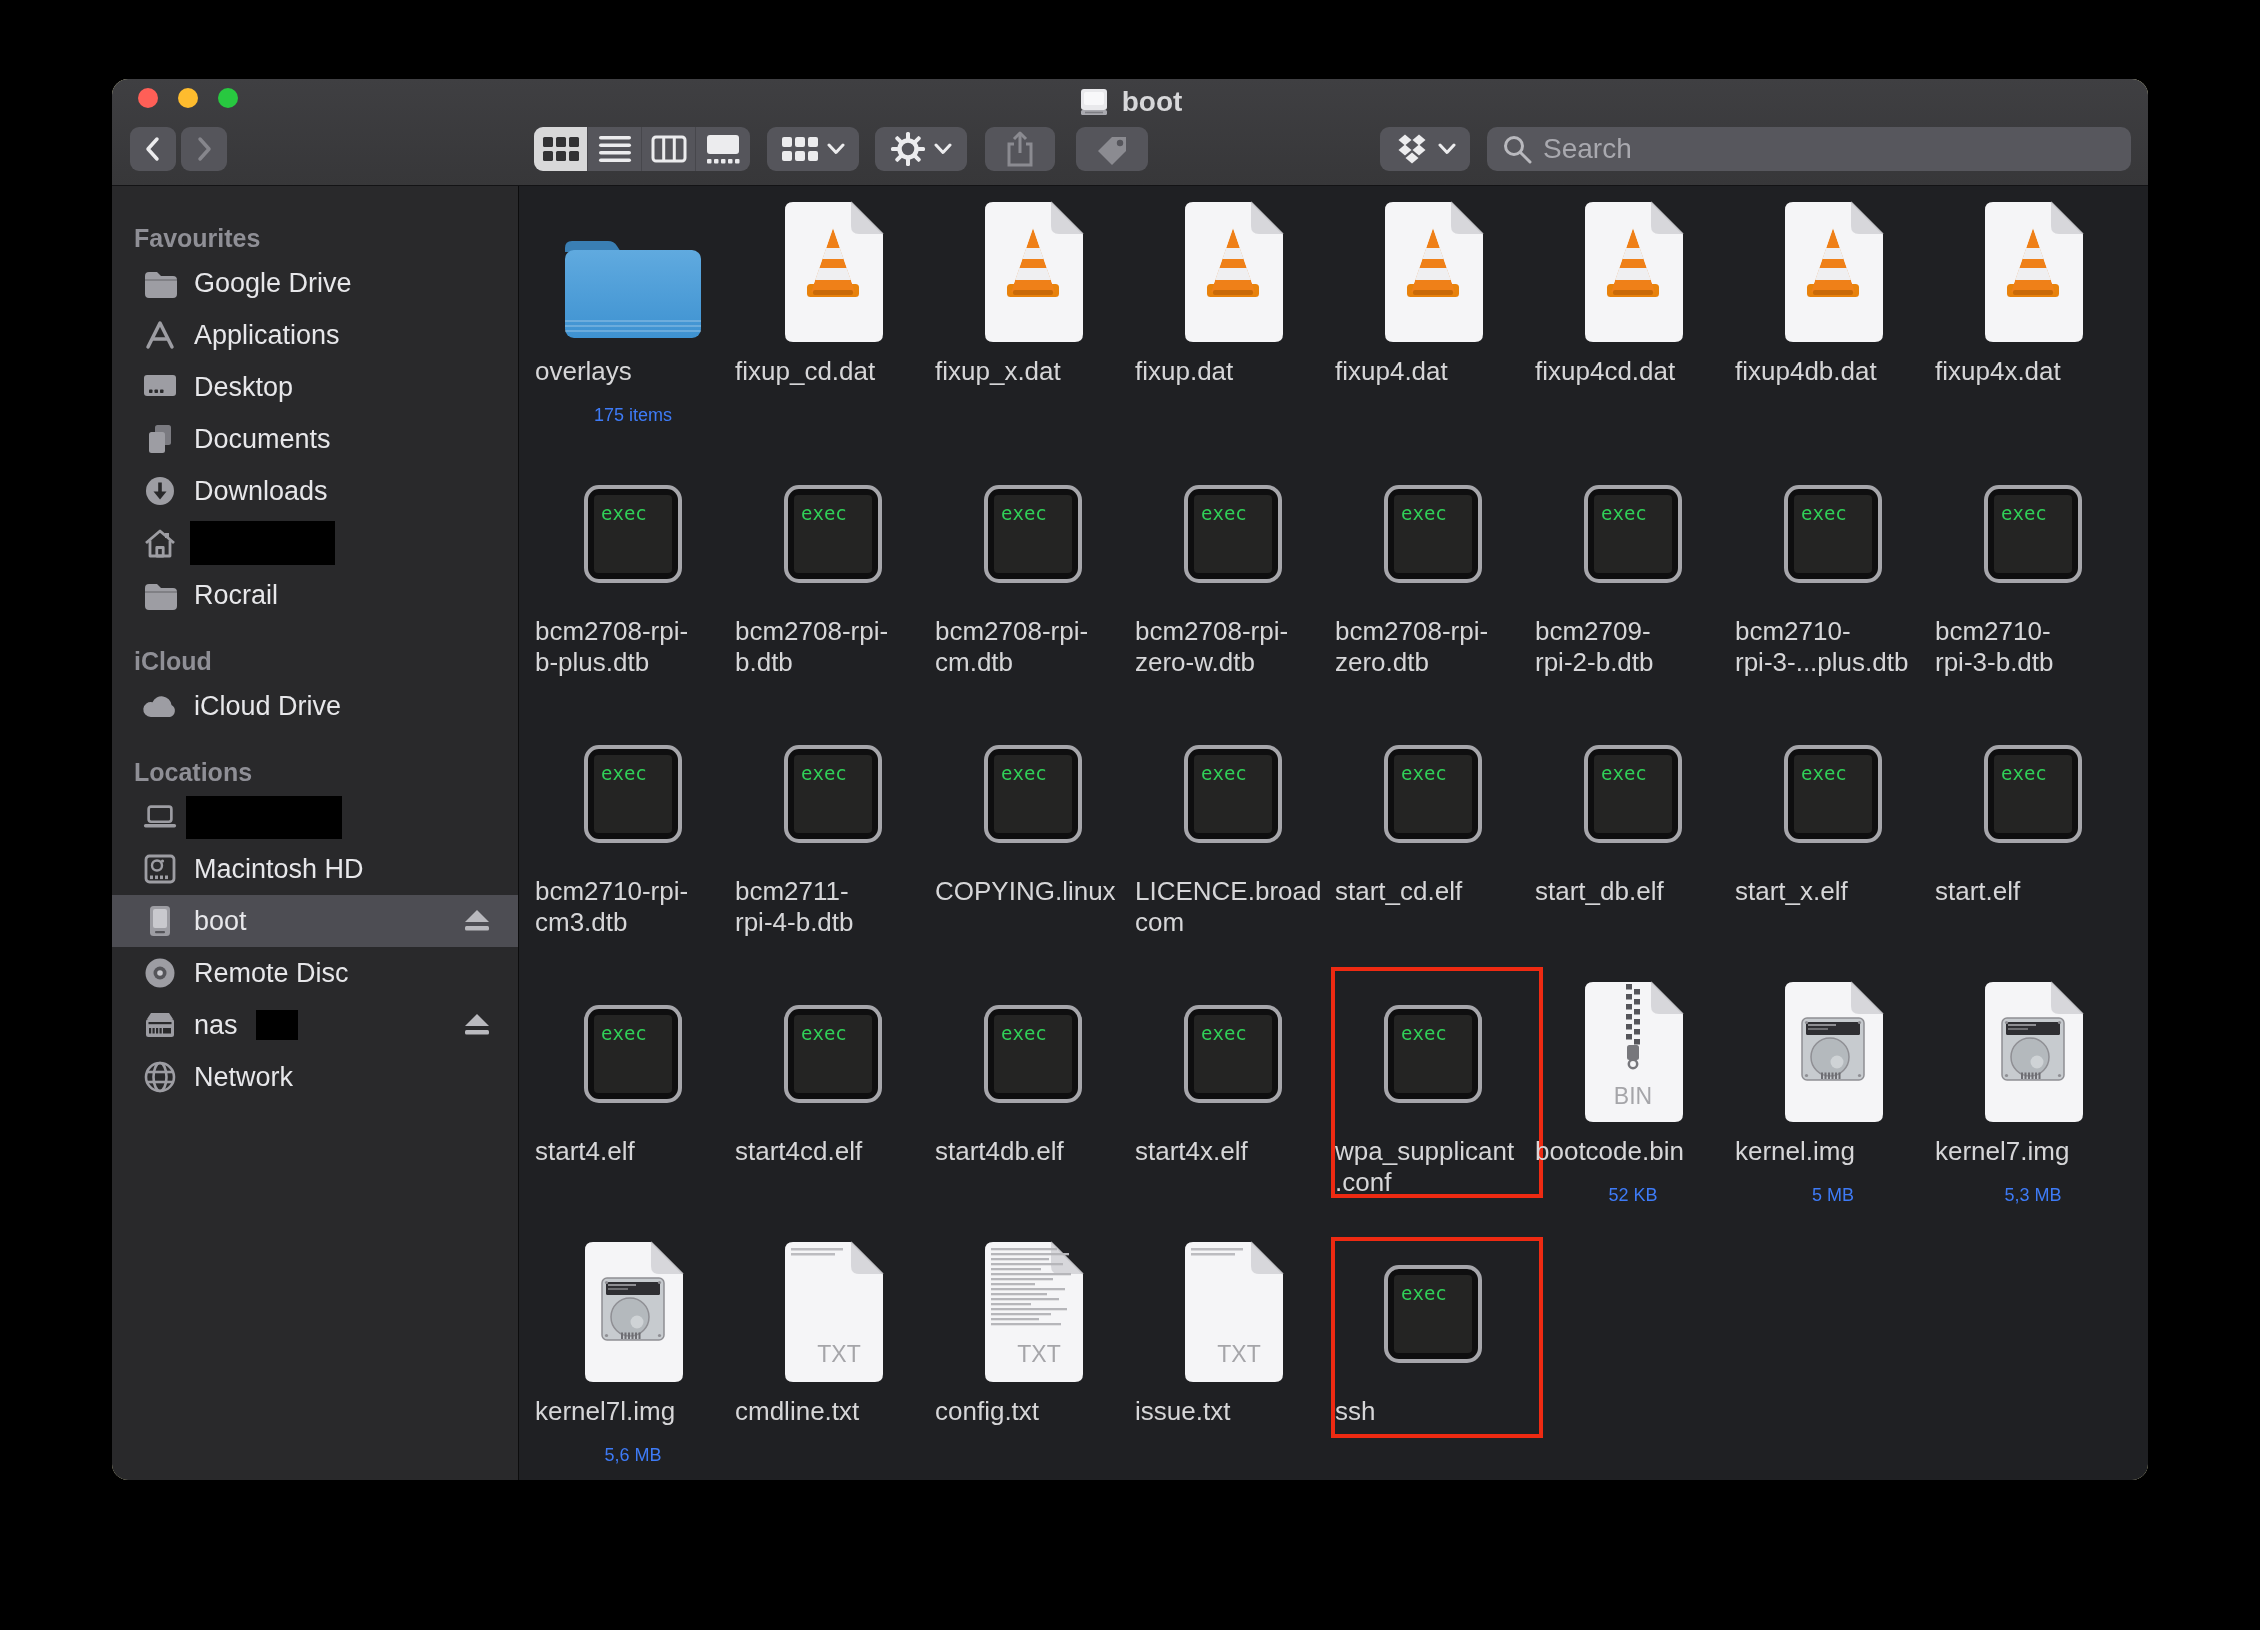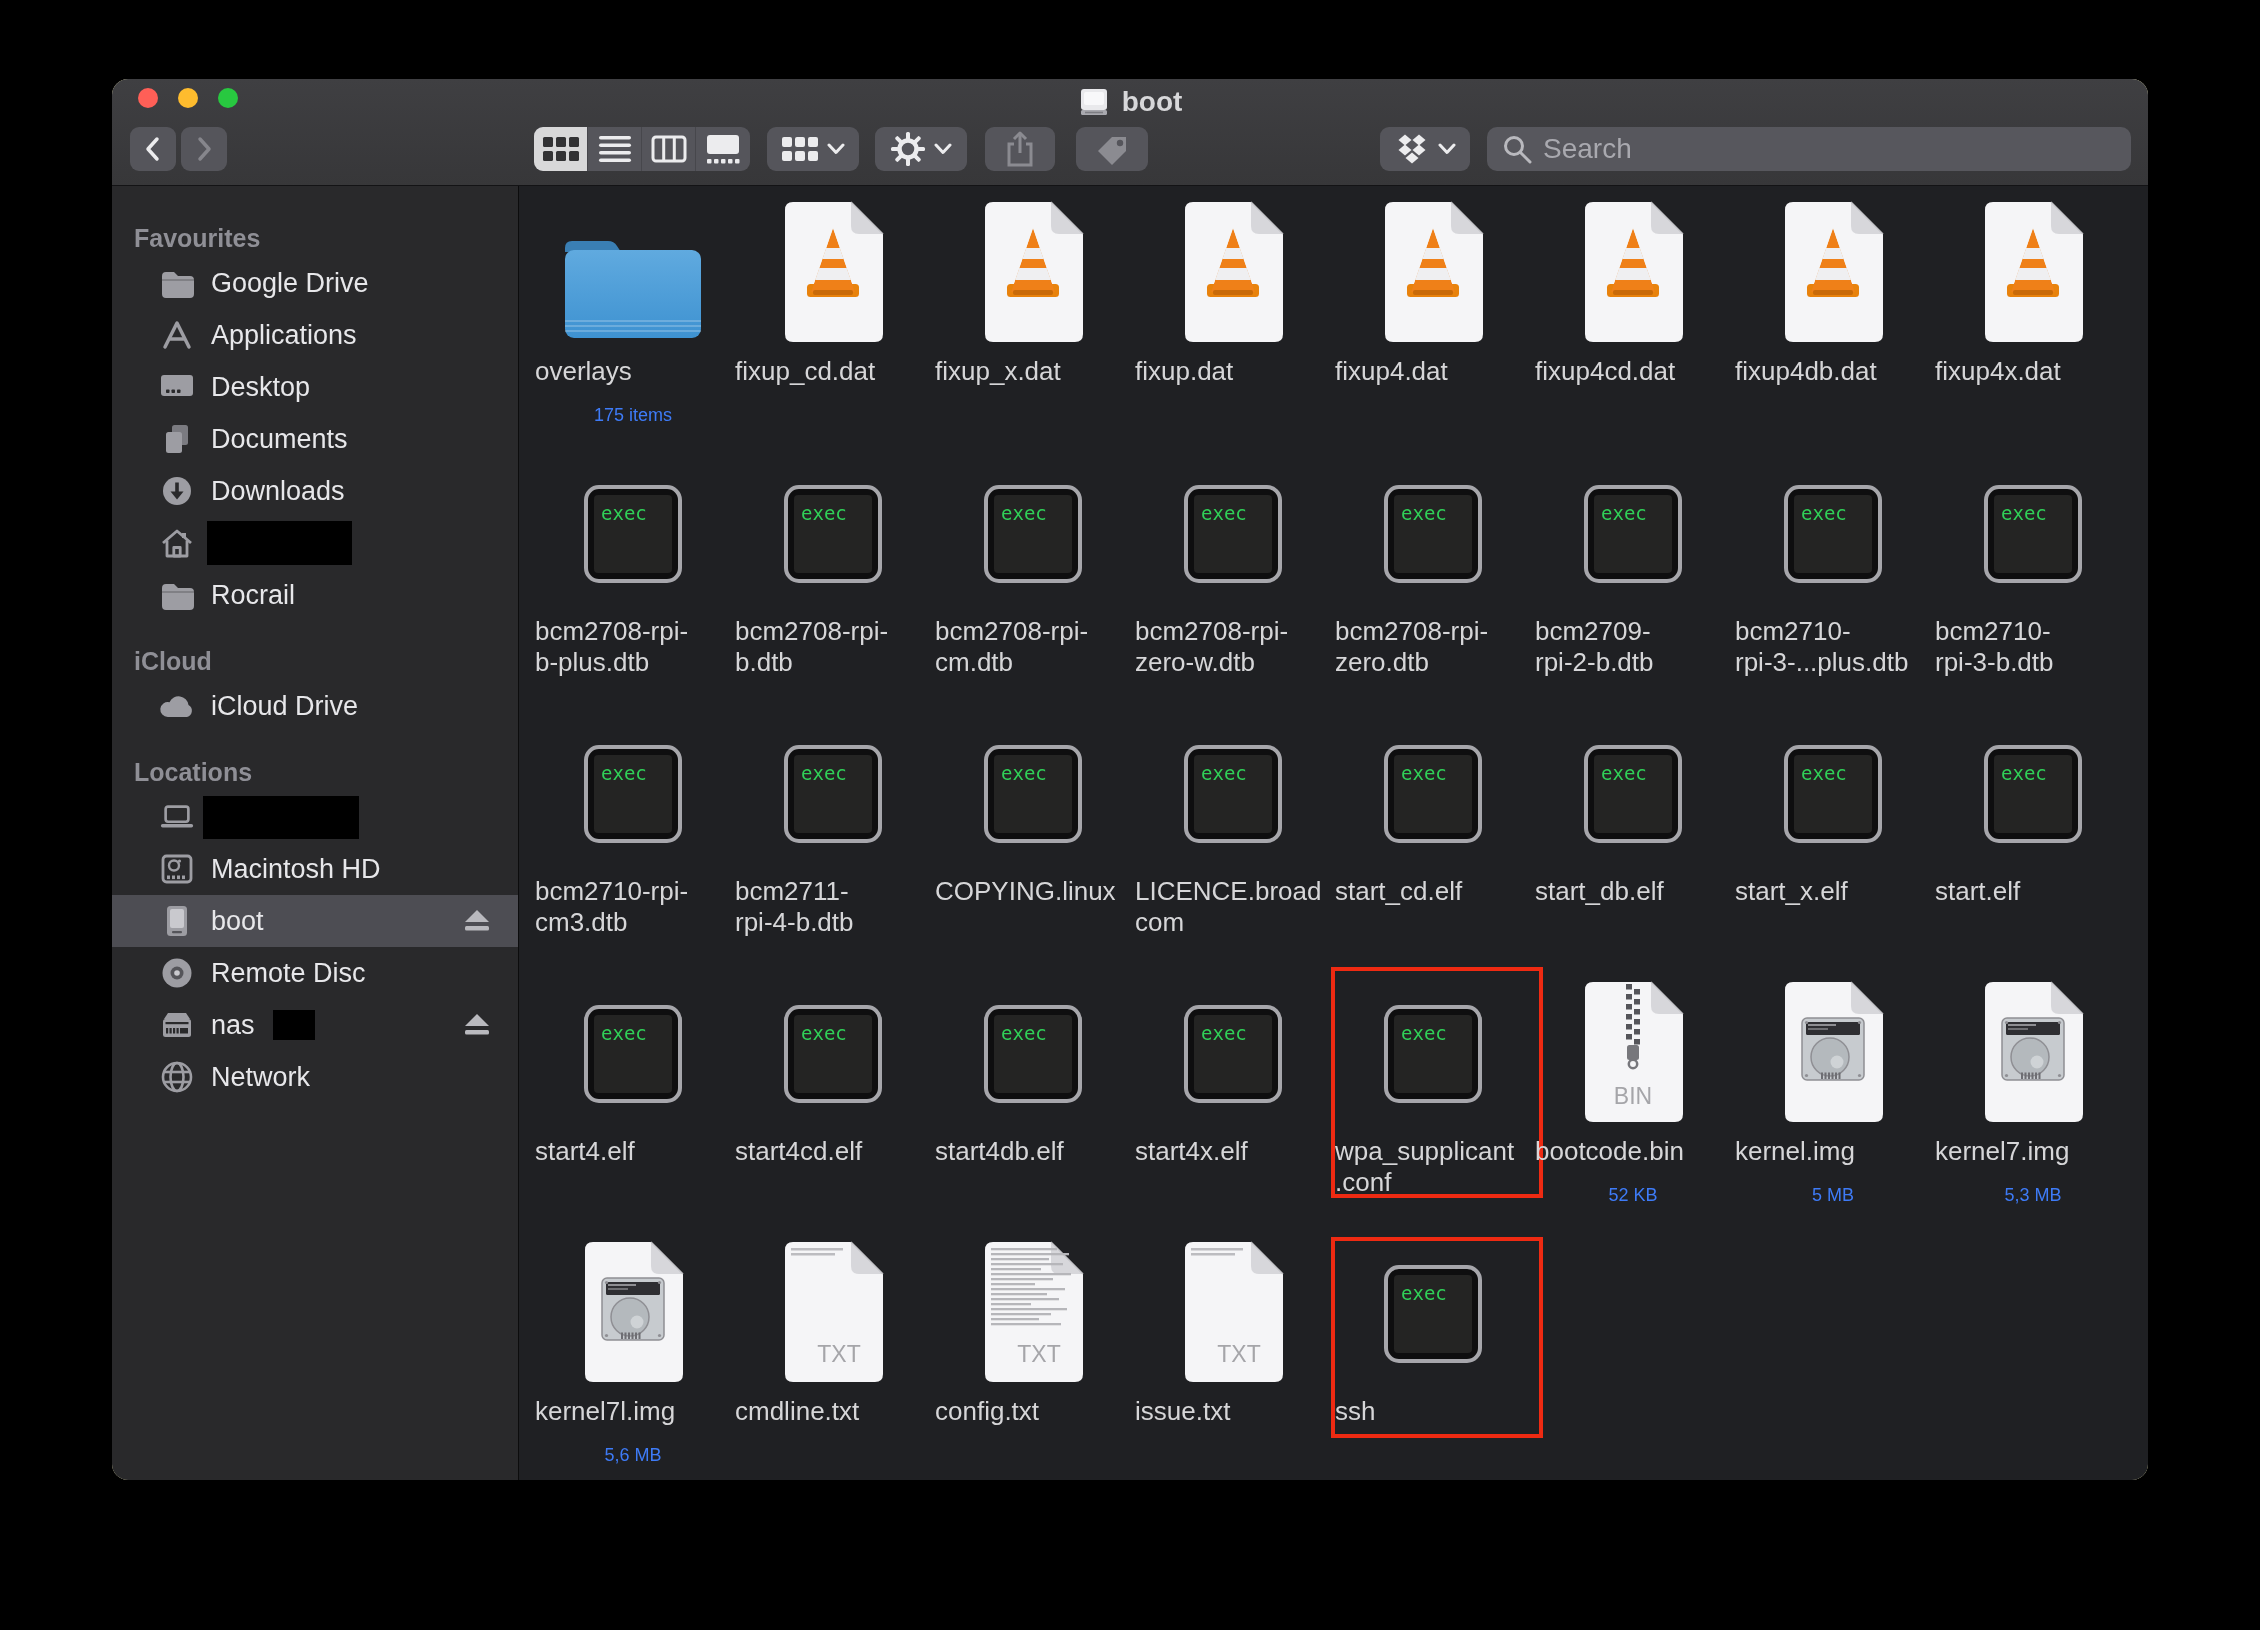--- a/index.html
+++ b/index.html
@@ -62,21 +62,21 @@
   
   .win-body{display:flex;height:1294px;}
   .sidebar{
     width:407px;min-width:407px;background:#29292b;border-right:1px solid #0c0c0d;
     box-sizing:border-box;position:relative;padding-top:6px;
   }
   .section-label{margin:26px 0 4px 22px;font-size:25px;font-weight:700;color:#8f8f96;}
   .section-label.first{margin-top:32px;}
   .side-item{
     position:relative;height:52px;display:flex;align-items:center;
-    padding-left:47px;color:#e7e7ea;font-size:27px;gap:16px;
+    padding-left:30px;color:#e7e7ea;font-size:27px;gap:16px;
   }
   .side-item.selected{background:var(--selection-gray);}
   .side-ico{width:36px;display:flex;justify-content:center;align-items:center;}
   .redact-full{background:#000;width:145px;height:44px;margin-left:-4px;}
   .redact-wide{background:#000;width:156px;height:43px;margin-left:-8px;}
   .redact-suffix{display:inline-block;background:#000;width:42px;height:30px;margin-left:2px;vertical-align:middle;}
   .eject{position:absolute;right:26px;top:50%;transform:translateY(-50%);display:flex;}
   
   .content{flex:1;position:relative;background:#1f2023;}
   .grid{

